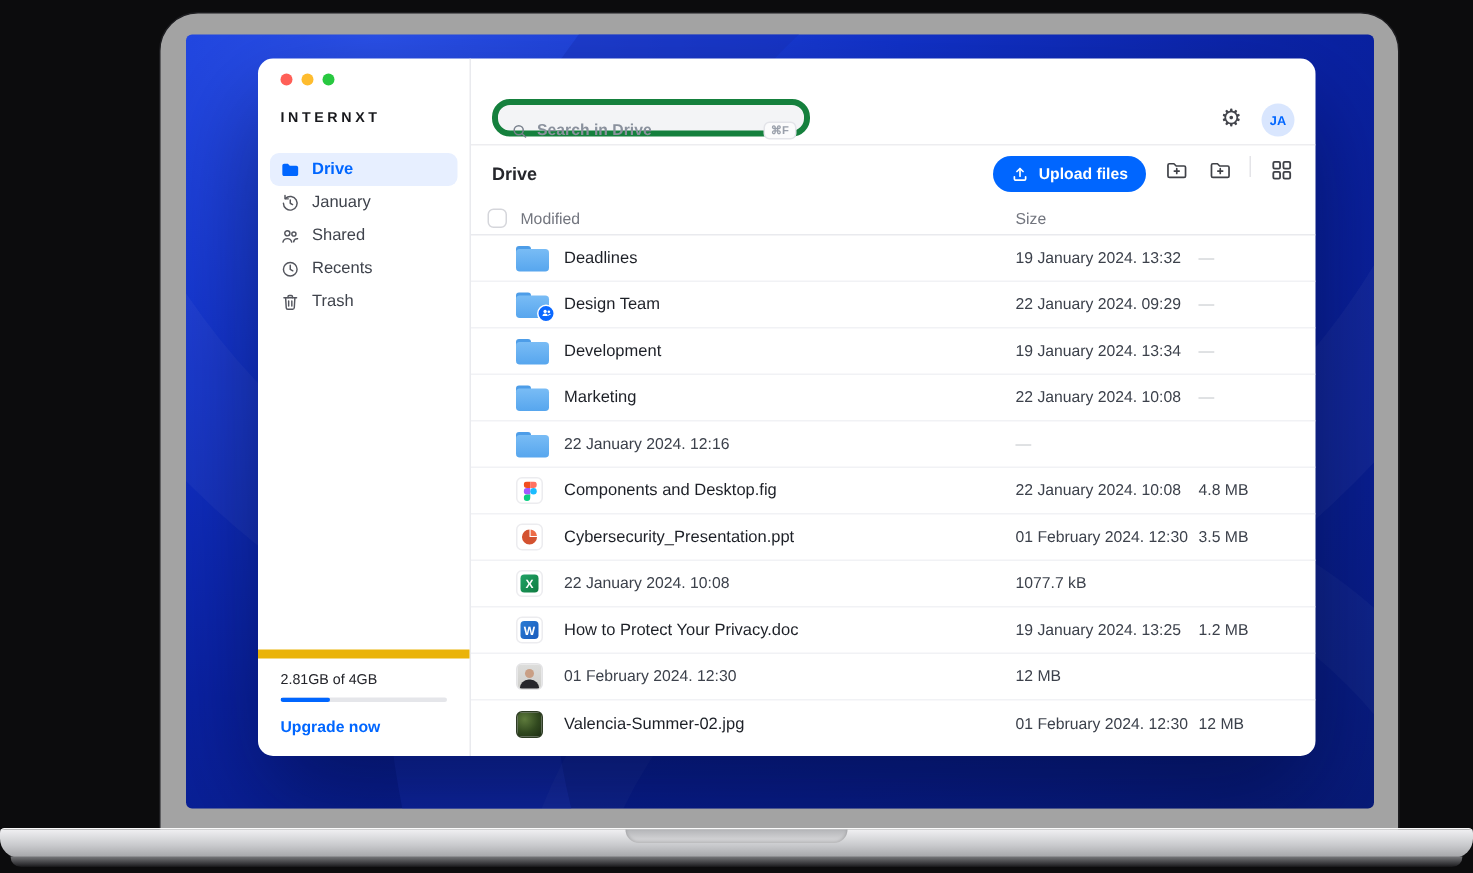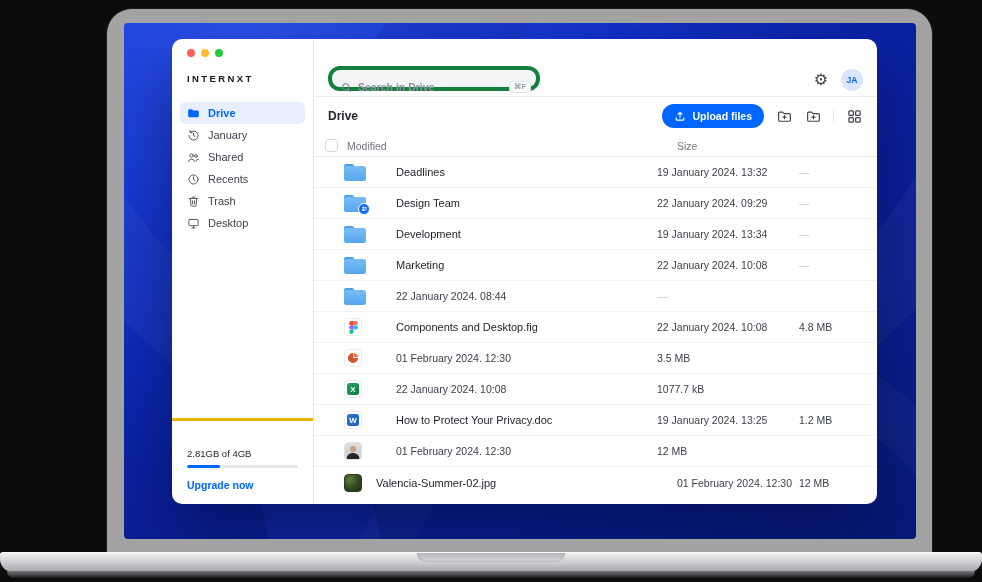--- a/index.html
+++ b/index.html
@@ -39,21 +39,21 @@
              display:flex; flex-direction:column; position:relative; }
   .traffic { position:absolute; top:10px; left:15px; display:flex; gap:6px; }
   .dot { width:8px; height:8px; border-radius:50%; }
   .logo { margin:34px 0 0 15px; font-size:9.5px; font-weight:800; letter-spacing:2.4px; color:#17181c; }
   .nav { margin-top:18px; padding:0 8px; display:flex; flex-direction:column; }
   .nav-item { height:22px; display:flex; align-items:center; gap:8px; padding-left:7px;
               border-radius:6px; font-size:11px; color:#3f434c; cursor:default; }
   .nav-item.active { background:#e7efff; color:#0066ff; font-weight:600; }
   .nav-ico { width:13px; height:13px; display:flex; align-items:center; justify-content:center; color:#54565e; }
   .nav-item.active .nav-ico { color:#0066ff; }
-  .storage { margin-top:auto; padding:27px 15px 13px; border-top:3px solid #eab308; }
+  .storage { margin-top:auto; padding:9px 15px 13px; border-top:6px solid #eab308; }
   .storage-label { font-size:9.5px; color:#23242a; }
   .bar { height:3px; background:#e5e6ea; border-radius:2px; margin:6px 0 11px; overflow:hidden; }
   .bar-fill { height:100%; background:#0066ff; border-radius:2px; }
   .upgrade { font-size:10.5px; font-weight:600; color:#0066ff; cursor:pointer; }
 
   
   .main { flex:1; min-width:0; display:flex; flex-direction:column; }
   .topbar { height:58px; flex:0 0 58px; border-bottom:1px solid #ededf0;
             display:flex; align-items:flex-end; padding:0 14px 5px 14px; }
   .search { width:212px; height:22px; background:#f3f4f6; border:4px solid #15803d;
@@ -61,39 +61,39 @@
   .search-text { flex:1; font-size:10.5px; color:#8a919d; white-space:nowrap; overflow:hidden; }
   .kbd { font-size:7.5px; color:#9aa0ab; background:#fbfbfc; border:1px solid #e3e4e9;
          border-radius:4px; padding:1.5px 4px; line-height:1; }
   .top-actions { margin-left:auto; display:flex; align-items:center; gap:13px; }
   .gear { font-size:16px; line-height:1; color:#43454c; cursor:pointer; }
   .avatar { width:22px; height:22px; border-radius:50%; background:#d9e6fe; color:#0066ff;
             font-size:8.5px; font-weight:700; display:flex; align-items:center; justify-content:center; cursor:pointer; }
 
   .section-header { height:38px; flex:0 0 38px; display:flex; align-items:center; padding:0 14px; }
   .page-title { font-size:12px; font-weight:600; color:#26272c; }
-  .actions { margin-left:auto; display:flex; align-items:center; gap:11px; }
+  .actions { margin-left:auto; display:flex; gap:11px; }
   .upload-btn { height:24px; padding:0 12px; border:none; border-radius:12px; background:#0066ff;
                 color:#fff; font-size:10.5px; font-weight:600; display:flex; align-items:center; gap:6px;
                 font-family:inherit; cursor:pointer; }
   .icon-btn { width:18px; height:18px; display:flex; align-items:center; justify-content:center;
               background:none; border:none; cursor:pointer; color:#3f4147; }
   .vdiv { width:1px; height:14px; background:#e4e4e8; }
 
   
   .table-header { height:22px; flex:0 0 22px; display:grid; grid-template-columns:22px 1fr 122px 78px;
                   align-items:center; padding-left:11px; border-bottom:1px solid #e9eaee;
                   font-size:10.5px; color:#72757e; }
   .checkbox { width:13px; height:13px; border:1.5px solid #d5d6db; border-radius:4px; background:#fff; cursor:pointer; }
   .th { display:flex; align-items:center; gap:4px; cursor:pointer; }
   .sort-arrow { font-size:10px; }
   .rows { flex:1; display:flex; flex-direction:column; }
   .row { height:31px; flex:0 0 31px; display:grid; grid-template-columns:32px 1fr 122px 78px;
          align-items:center; padding-left:30px; cursor:default; }
-  .row:not(:last-child) { border-bottom:1px solid #f1f2f5;gap:20px; }
+  .row:not(:last-child) { border-bottom:1px solid #f1f2f5; }
   .cell-name { font-size:11px; color:#1d2027; white-space:nowrap; overflow:hidden; text-overflow:ellipsis; padding-right:10px; }
   .cell-mod, .cell-size { font-size:10.5px; color:#3c414b; white-space:nowrap; }
   .cell-size.dash { color:#c7cace; }
   .icon-cell { display:flex; align-items:center; }
 
   
   .fo { width:22px; height:17px; position:relative; display:inline-block; }
   .fo::before { content:''; position:absolute; top:0; left:0; width:10px; height:6px;
                 border-radius:2px 2px 0 0; background:#4d9de8; }
   .fo::after  { content:''; position:absolute; top:2.5px; left:0; right:0; bottom:0;
@@ -179,29 +179,20 @@
     <span class="nav-ico">
                   <svg width="13" height="13" viewBox="0 0 16 16" fill="none" stroke="currentColor" stroke-width="1.2" stroke-linecap="round" stroke-linejoin="round">
                     <path d="M2.8 4.3h10.4"></path>
                     <path d="M6.2 4.3V3.3c0-.5.4-.9.9-.9h1.8c.5 0 .9.4.9.9v1"></path>
                     <path d="M4.2 4.3l.5 8.2c0 .7.6 1.2 1.3 1.2h4c.7 0 1.2-.5 1.3-1.2l.5-8.2"></path>
                     <path d="M6.7 7v4M9.3 7v4"></path>
                   </svg>
                 </span>
     <span>Trash</span>
   </div>
-              <div class="nav-item">
-    <span class="nav-ico">
-                  <svg width="13" height="13" viewBox="0 0 16 16" fill="none" stroke="currentColor" stroke-width="1.2" stroke-linecap="round" stroke-linejoin="round">
-                    <rect x="2.3" y="3" width="11.4" height="7.6" rx="1"></rect>
-                    <path d="M6 13.4h4M8 10.6v2.8"></path>
-                  </svg>
-                </span>
-    <span>Desktop</span>
-  </div>
             </nav>
 
           <div class="storage">
             <div class="storage-label">2.81GB of 4GB</div>
             <div class="bar">
               <div class="bar-fill" id="bar-fill" style="width: 30%;"></div>
             </div>
             <div class="upgrade">Upgrade now</div>
           </div>
         </aside>
@@ -307,21 +298,21 @@
                   <span class="fo"></span>
                 </span>
     <span class="cell-name">Marketing</span>
     <span class="cell-mod">22 January 2024. 10:08</span>
     <span class="cell-size dash">—</span>
   </div>
               <div class="row">
     <span class="icon-cell">
                   <span class="fo"></span>
                 </span>
-    <span class="cell-mod">22 January 2024. 08:44</span>
+    <span class="cell-mod">22 January 2024. 12:16</span>
     <span class="cell-size dash">—</span>
   </div>
               <div class="row">
     <span class="icon-cell">
                   <span class="tile">
                     <svg width="9" height="13" viewBox="0 0 24 36">
                       <path fill="#f24e1e" d="M0 6a6 6 0 0 1 6-6h6v12H6a6 6 0 0 1-6-6z"></path>
                       <path fill="#ff7262" d="M12 0h6a6 6 0 0 1 0 12h-6z"></path>
                       <path fill="#a259ff" d="M0 18a6 6 0 0 1 6-6h6v12H6a6 6 0 0 1-6-6z"></path>
                       <path fill="#1abcfe" d="M12 18a6 6 0 1 1 6 6 6 6 0 0 1-6-6z"></path>
@@ -335,20 +326,21 @@
   </div>
               <div class="row">
     <span class="icon-cell">
                   <span class="tile">
                     <svg width="12" height="12" viewBox="0 0 16 16">
                       <path d="M8 1.3A6.7 6.7 0 1 0 14.7 8H8z" fill="#d35230"></path>
                       <path d="M9 1.4A6.7 6.7 0 0 1 14.6 7H9z" fill="#ed6c47"></path>
                     </svg>
                   </span>
                 </span>
+    <span class="cell-name">Cybersecurity_Presentation.ppt</span>
     <span class="cell-mod">01 February 2024. 12:30</span>
     <span class="cell-size">3.5 MB</span>
   </div>
               <div class="row">
     <span class="icon-cell">
                   <span class="tile">
                     <span class="mini mini-xls">X</span>
                   </span>
                 </span>
     <span class="cell-mod">22 January 2024. 10:08</span>

